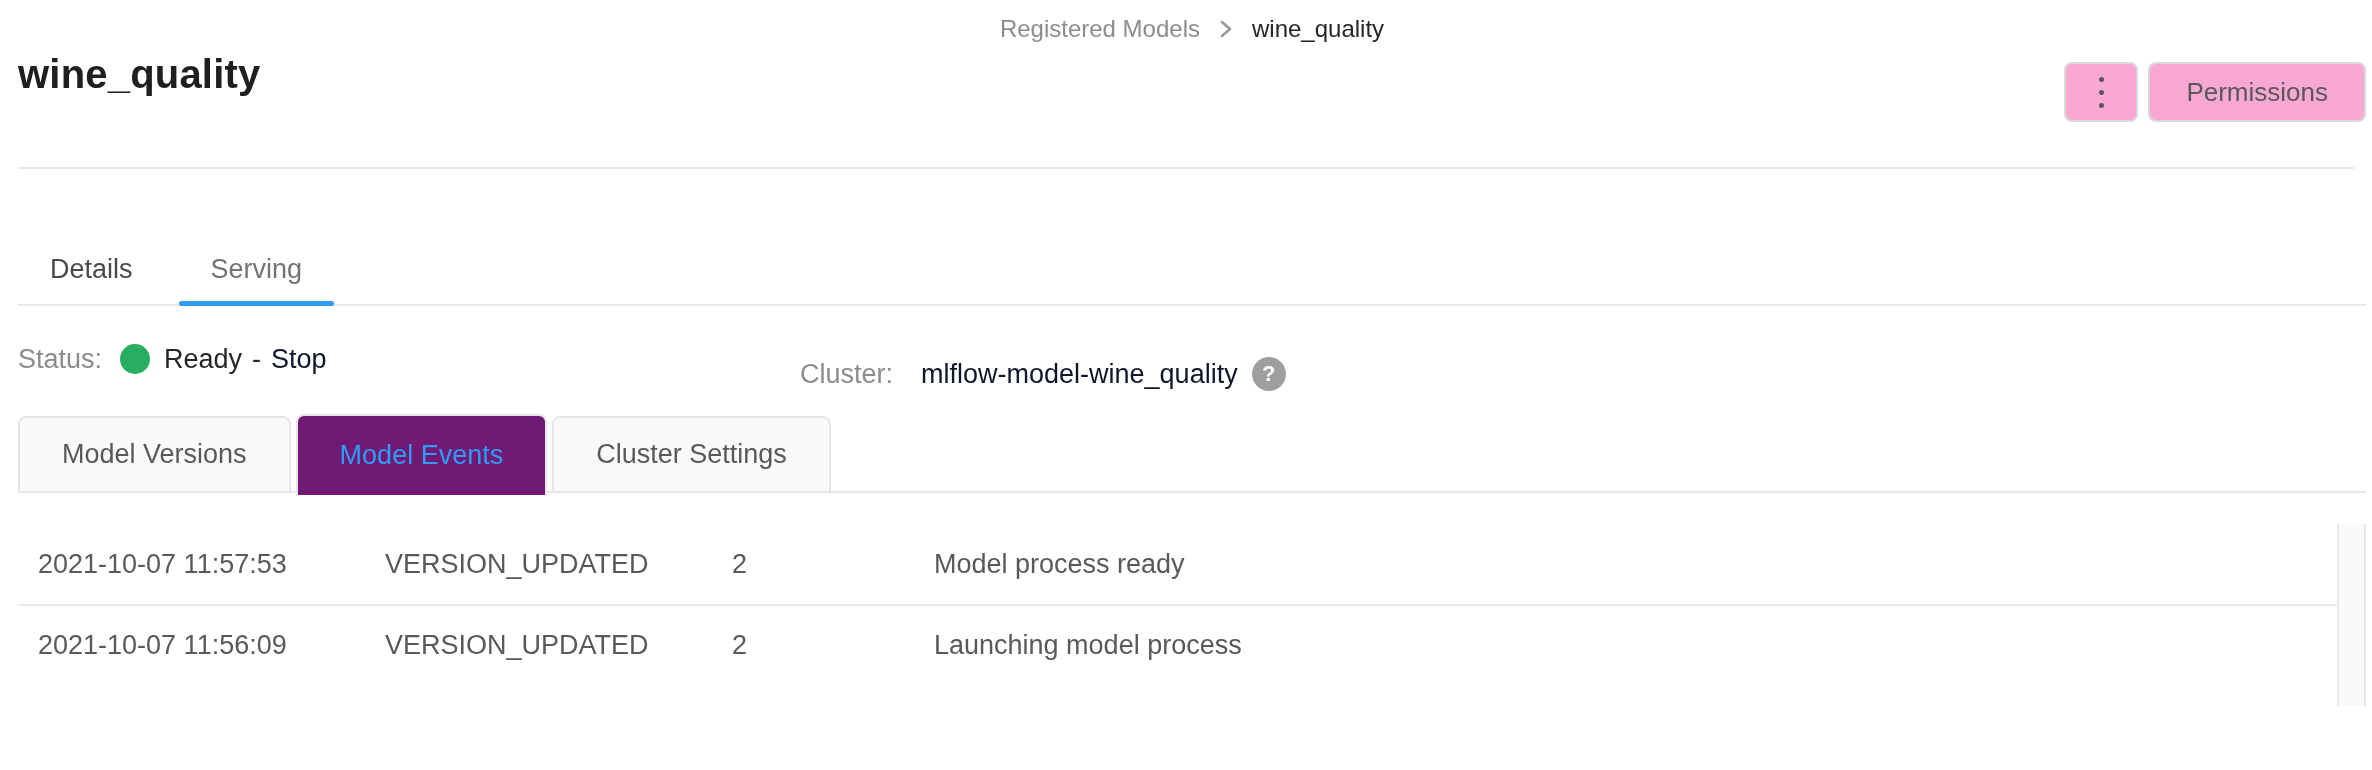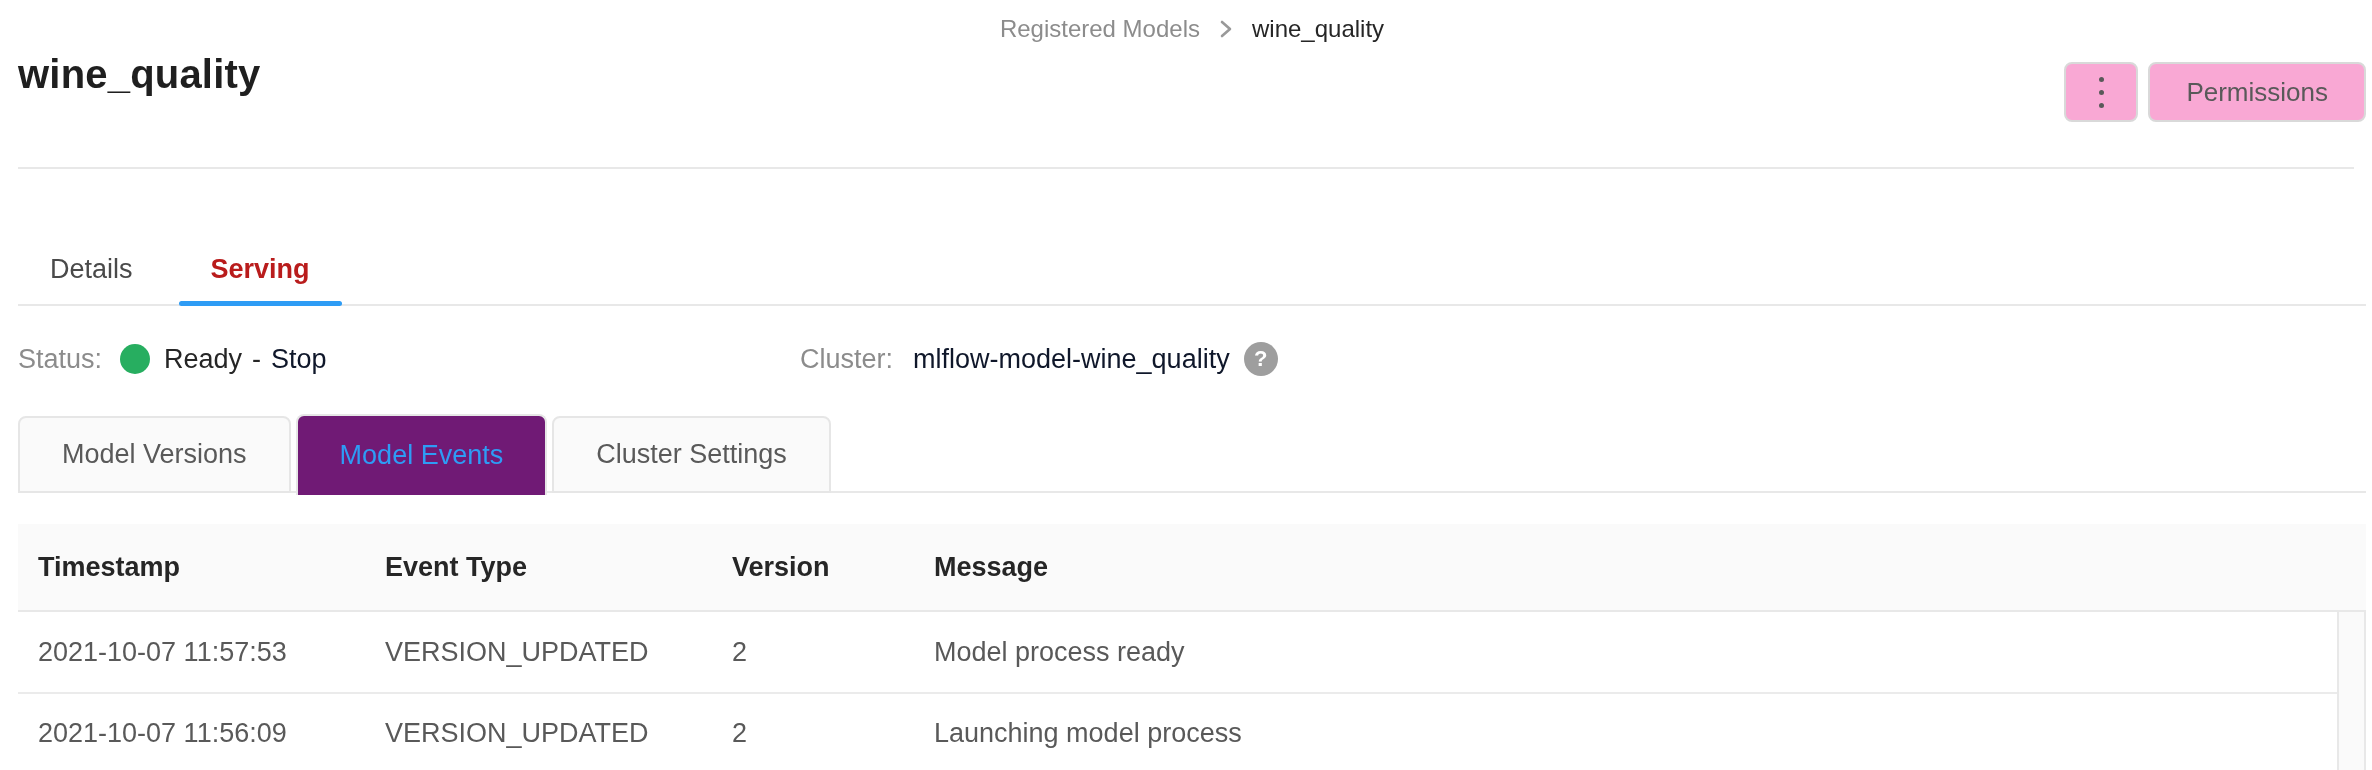--- a/index.html
+++ b/index.html
@@ -23,34 +23,34 @@
   .btn-kebab { width:74px; margin-right:10px; flex-direction:column; }
   .btn-permissions { padding:0 36px; }
   .kdot { width:5px; height:5px; border-radius:50%; background:#595959; margin:4px 0; }
 
   .divider { margin-top:45px; border-top:2px solid #e8e8e8; margin-right:12px; }
 
   
   .tabs { height:137px; display:flex; align-items:flex-end; border-bottom:2px solid #e8e8e8;gap:14px; }
   .tab { height:70px; padding:0 32px; display:flex; align-items:center; font-size:27px;
          color:#4a4a4a; position:relative; cursor:pointer; }
-  .tab.active { color:#b91c1c; font-weight:700; }
+  .tab.active { color:#737373; font-weight:400; }
   .tab.active::after { content:""; position:absolute; left:0; right:0; bottom:-2px; height:5px;
                        background:#2e9cf5; border-radius:3px; }
 
   
   .status-row { margin-top:36px; height:34px; position:relative; display:flex; align-items:center;
                 font-size:27px; }
   .muted-label { color:#8c8c8c; }
   .status-dot { width:30px; height:30px; border-radius:50%; background:#27ae60; margin:0 14px 0 18px; }
   .status-value { color:#262626; }
   .dash { margin:0 10px; color:#262626; }
   .link { color:#0f172a; cursor:pointer; text-decoration:none; }
-  .cluster-group { position:absolute; left:782px; top:0; height:34px; display:flex; align-items:center; }
-  .cluster-link { margin-left:20px; }
+  .cluster-group { position:absolute; left:782px; top:15px; height:34px; display:flex; align-items:center; }
+  .cluster-link { margin-left:28px; }
   .help-icon { width:34px; height:34px; border-radius:50%; background:#9e9e9e; color:#ffffff;
                font-size:22px; font-weight:700; display:flex; align-items:center; justify-content:center;
                margin-left:14px; cursor:pointer; }
 
   
   .subtabs { margin-top:38px; display:flex; align-items:flex-end; border-bottom:2px solid #e8e8e8; }
   .subtab { height:77px; padding:8px 42px; display:flex; align-items:center; font-size:27px;
             color:#595959; background:#fafafa; border:2px solid #e6e6e6; border-radius:8px 8px 0 0;
             margin-right:5px; margin-bottom:-2px; cursor:pointer; }
   .subtab.active { background:#701a75; color:#2e9cf5; border-bottom:none; height:81px; margin-bottom:-4px; }
@@ -119,26 +119,20 @@
     </div>
   </div>
 
   <div class="subtabs">
     <div class="subtab">Model Versions</div>
     <div class="subtab active">Model Events</div>
     <div class="subtab">Cluster Settings</div>
   </div>
 
   <div class="table">
-    <div class="thead">
-      <div class="cell col-ts">Timestamp</div>
-      <div class="cell col-et">Event Type</div>
-      <div class="cell col-v">Version</div>
-      <div class="cell col-msg">Message</div>
-    </div>
     <div class="tbody">
       <div class="rows">
         <div class="trow">
           <div class="cell col-ts">2021-10-07 11:57:53</div>
           <div class="cell col-et">VERSION_UPDATED</div>
           <div class="cell col-v">2</div>
           <div class="cell col-msg">Model process ready</div>
         </div>
         <div class="trow">
           <div class="cell col-ts">2021-10-07 11:56:09</div>

